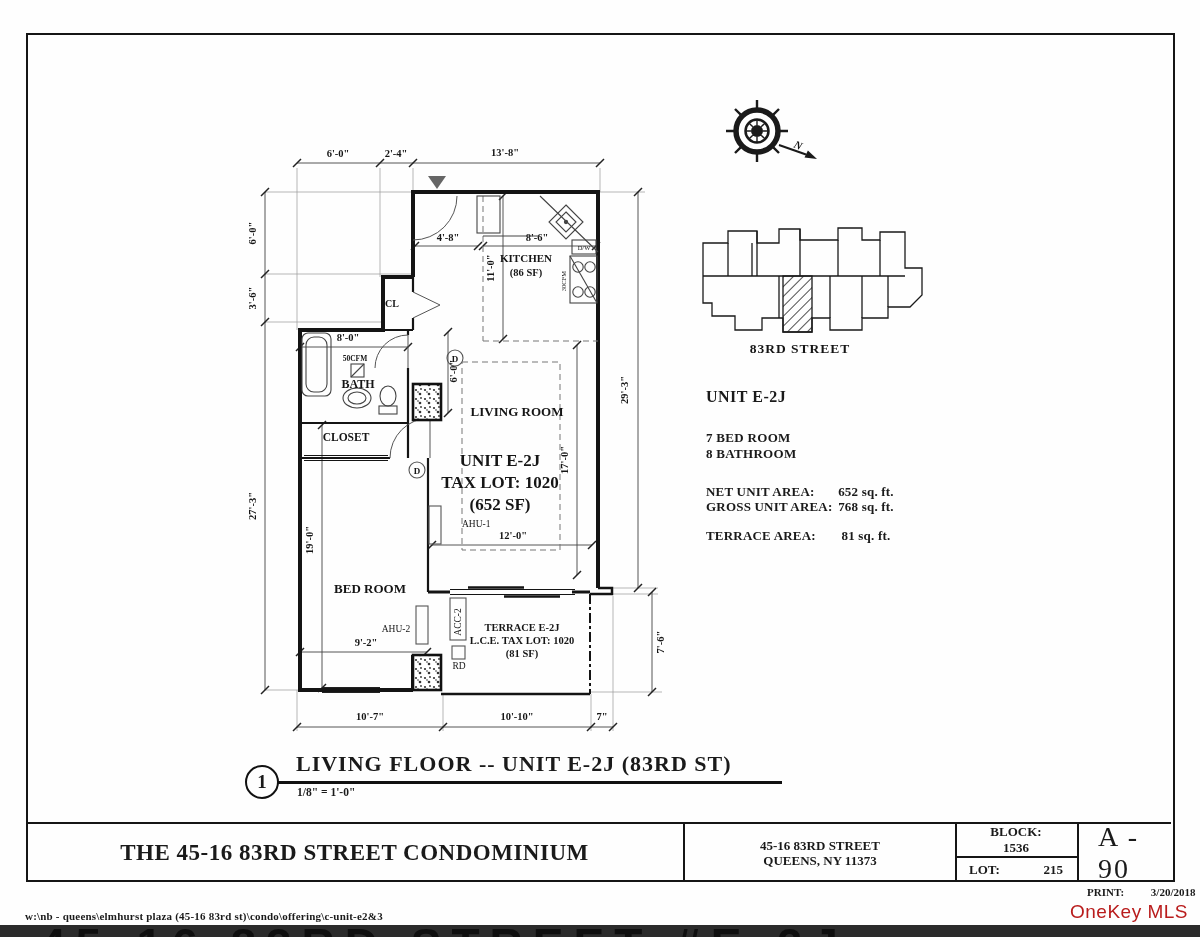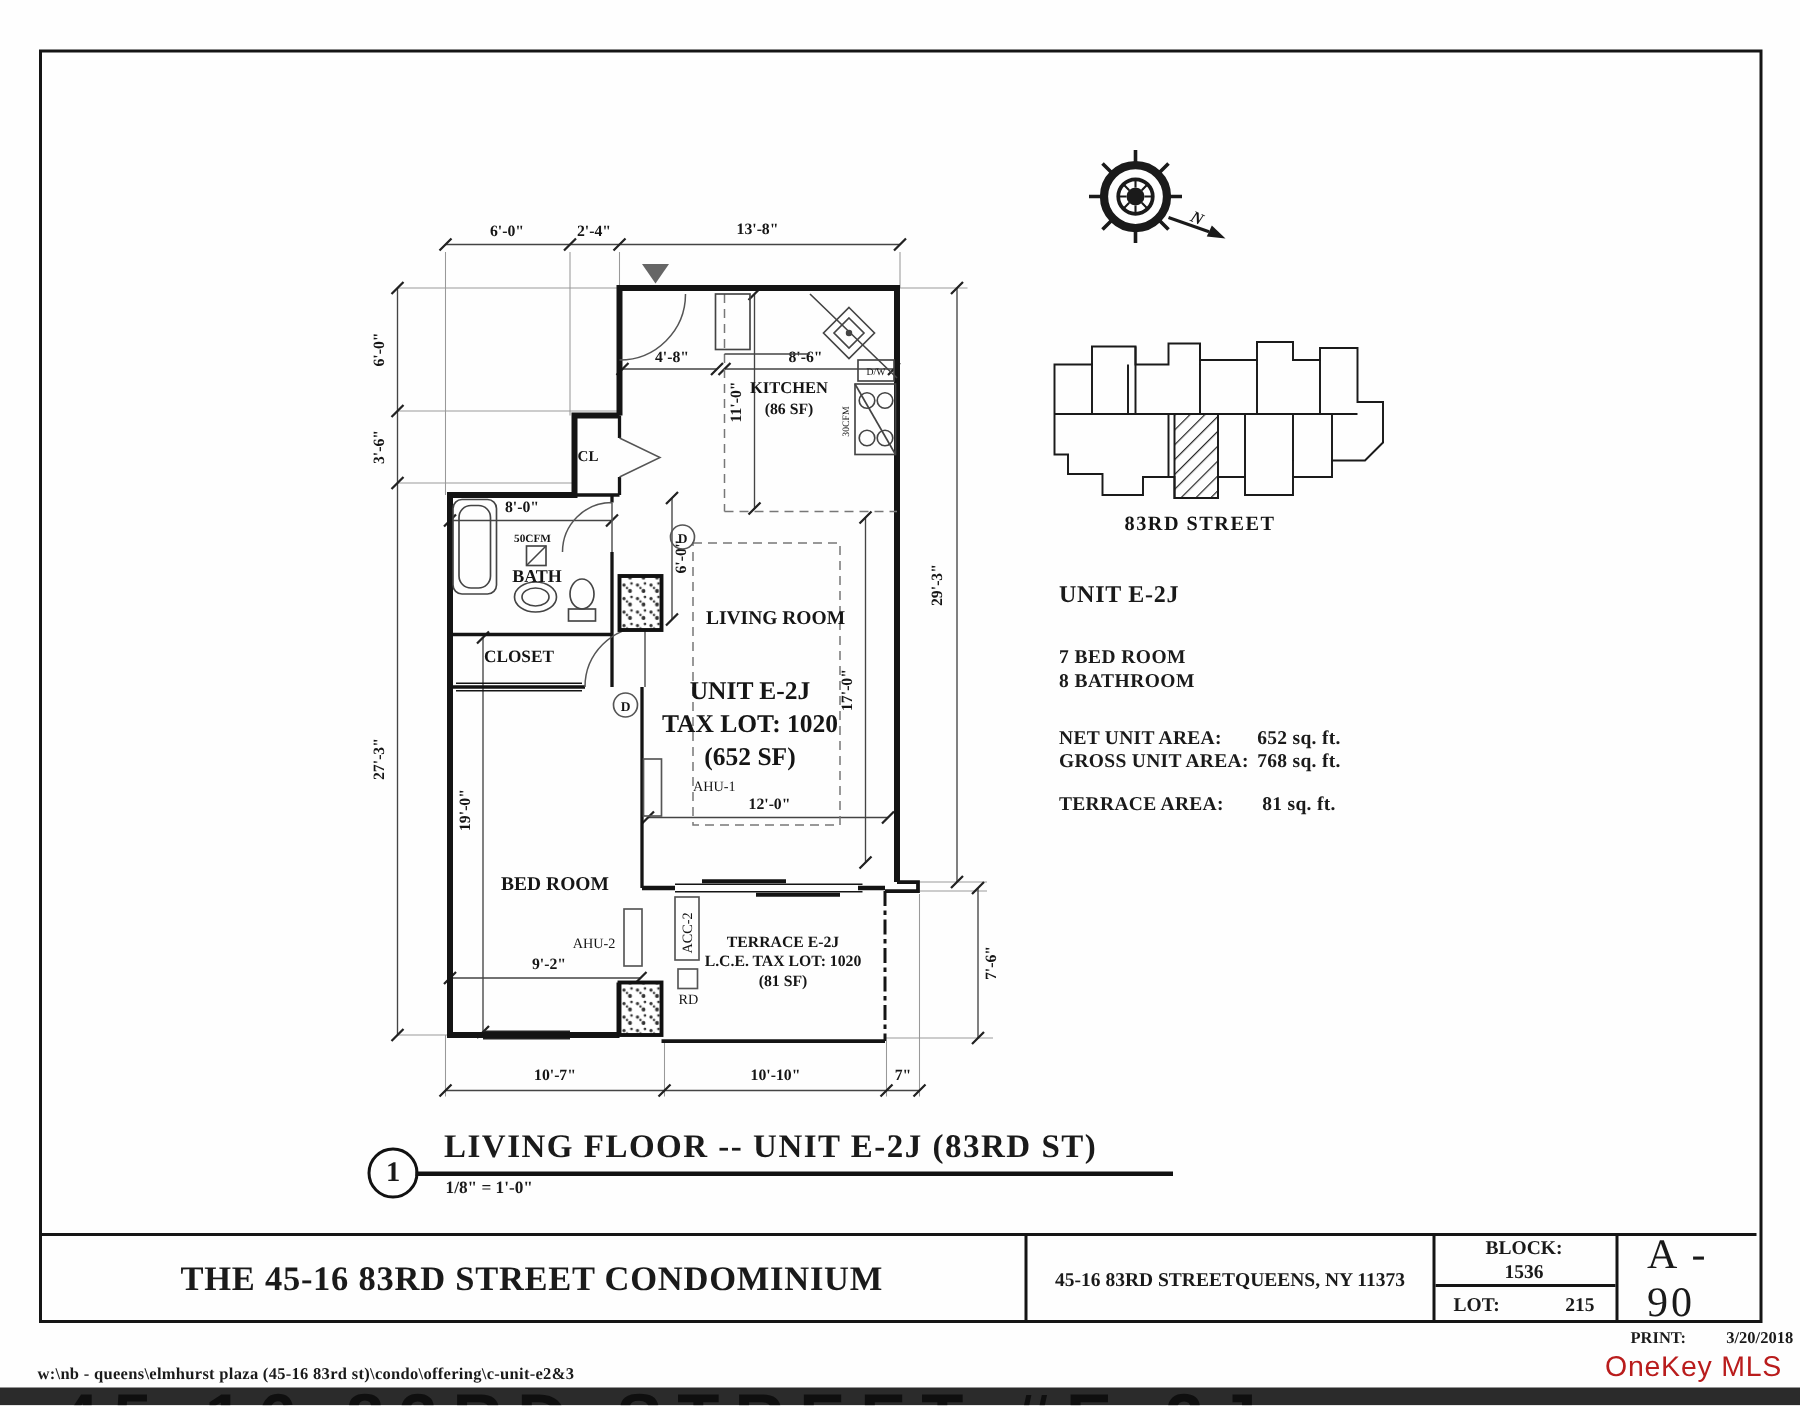--- a/index.html
+++ b/index.html
@@ -18,21 +18,21 @@
   #summary .t{font-weight:bold;font-size:16px;letter-spacing:.5px;margin-bottom:24px;}
   #summary .ln{font-weight:bold;font-size:13px;line-height:16px;letter-spacing:.3px;}
   #summary .gap{height:22px;}
   #summary .row{display:flex;font-weight:bold;font-size:13px;line-height:15px;letter-spacing:.2px;}
   #summary .row .lb{width:128px;flex:none;}
   #summary .row .vl{width:64px;text-align:center;}
   
   #tblock{left:26px;top:822px;width:1145px;height:57px;border-top:2px solid #151515;display:flex;justify-content:flex-end;}
   #tblock .c1{width:657px;border-right:2px solid #151515;display:flex;align-items:center;justify-content:center;
               font-weight:bold;font-size:23px;letter-spacing:.5px;}
-  #tblock .c2{width:270px;border-right:2px solid #151515;display:flex;flex-direction:row;align-items:center;
+  #tblock .c2{width:270px;border-right:2px solid #151515;display:flex;flex-direction:column;align-items:center;
               justify-content:center;font-weight:bold;font-size:13px;line-height:15px;}
   #tblock .c3{width:120px;border-right:2px solid #151515;display:flex;flex-direction:column;}
   #tblock .c3 .r{flex:1;display:flex;align-items:center;padding:0 14px 0 12px;font-weight:bold;font-size:13px;}
   #tblock .c3 .r.first{border-bottom:2px solid #151515;flex-direction:column;}
   #tblock .c3 .sp{flex:1;}
   #tblock .c4{flex:1;display:flex;align-items:center;justify-content:center;font-weight:normal;font-size:28px;letter-spacing:2px;margin-left:19px;}
   
   #fpath{left:25px;top:910px;font-weight:bold;font-size:11px;letter-spacing:.2px;}
   #fprint{left:1087px;top:886px;font-weight:bold;font-size:11px;}
   #fprint .vl{margin-left:24px;}

